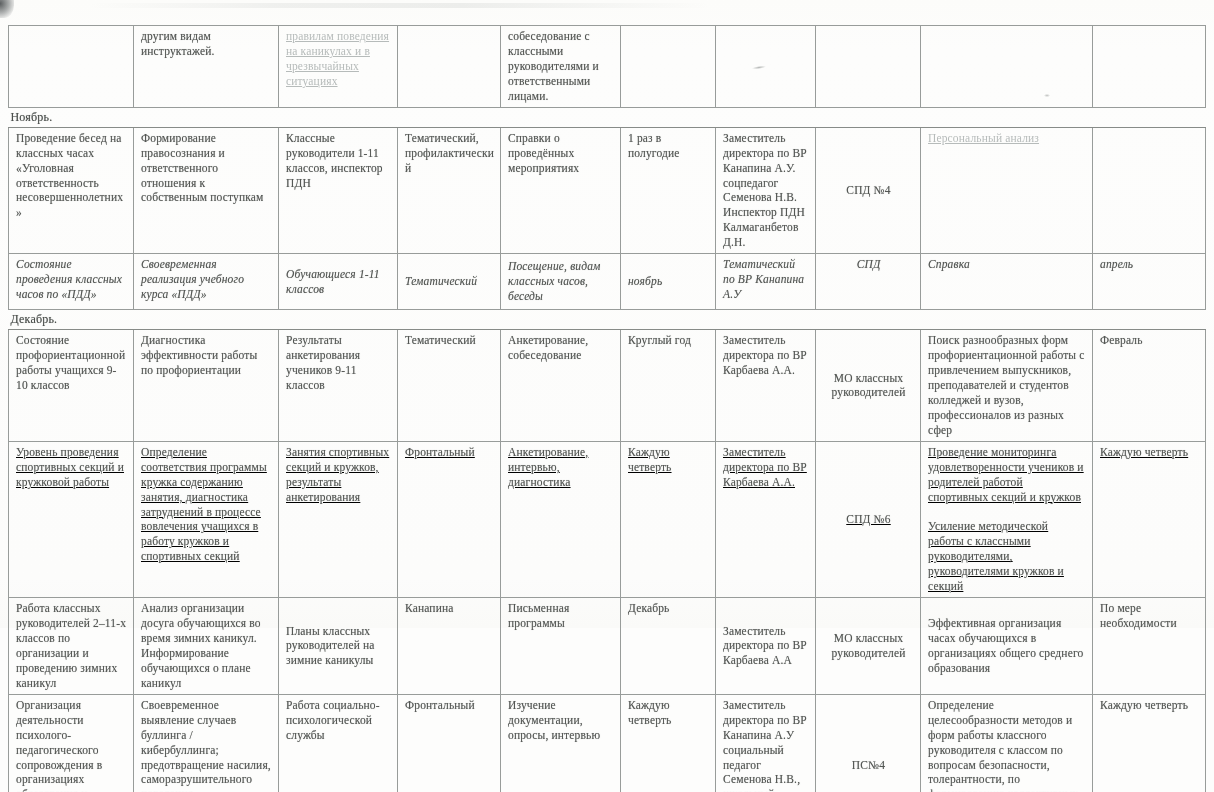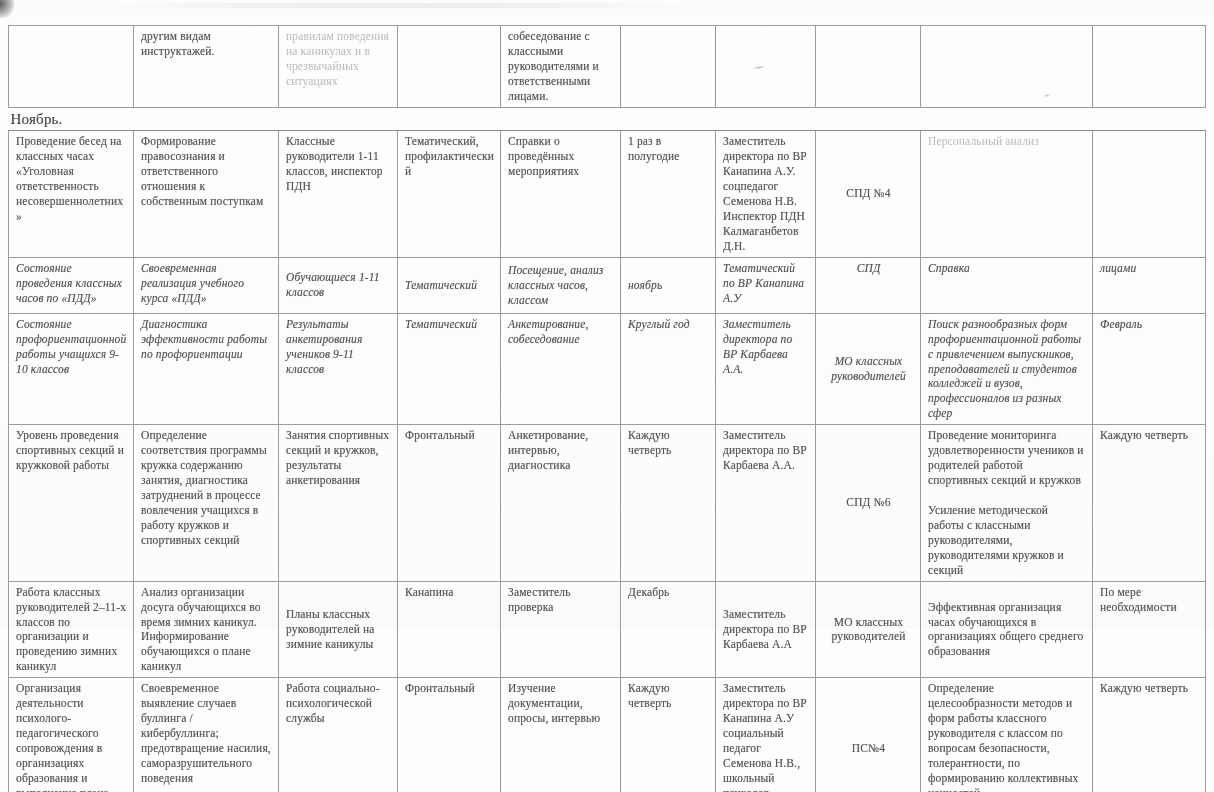--- a/index.html
+++ b/index.html
@@ -20,31 +20,31 @@
     border:1px solid #989c9a;
     vertical-align:top;
     padding:3px 6px 3px 7px;
     font-size:11.5px;line-height:1.3;
     color:#545754;
     letter-spacing:0.15px;
     text-shadow:0 0 0.7px rgba(92,97,94,0.55);
     white-space:pre-line;
     word-wrap:break-word;
   }
-  td.faded{color:#b6bbba;text-shadow:none;}
+  td.faded{color:#b6bbba;text-shadow:none;text-decoration:underline;}
   td.vmid{vertical-align:middle;}
   
   tr[data-name="table-row"] td:nth-child(8){text-align:center;}
   tr.month td{
     border-left:none;border-right:none;
     border-top:1.5px solid #6e736f;
     border-bottom:1.3px solid #878b88;
     padding:2px 2px 1px 2px;
     color:#4a4e4b;
-    font-size:15px;
+    font-size:12px;
     letter-spacing:0.2px;
   }
   
   .artifact{position:absolute;pointer-events:none;}
   .corner-smudge{
     left:0;top:0;width:14px;height:18px;
     background:radial-gradient(ellipse at 0% 20%,rgba(62,66,68,0.85) 0%,rgba(75,80,82,0.45) 45%,rgba(120,124,126,0.12) 75%,transparent 100%);
     border-radius:0 0 70% 0;
   }
   .speck-1{
@@ -109,59 +109,62 @@
           <td data-name="table-cell">Заместитель директора по ВР Канапина А.У. соцпедагог Семенова Н.В. Инспектор ПДН Калмаганбетов Д.Н.</td>
           <td class="vmid" data-name="table-cell">СПД №4</td>
           <td class="faded" data-name="table-cell">Персональный анализ</td>
           <td data-name="table-cell"></td>
         </tr>
         <tr data-name="table-row" style="height: 56px; font-style: italic;">
           <td data-name="table-cell">Состояние проведения классных часов по «ПДД»</td>
           <td data-name="table-cell">Своевременная реализация учебного курса «ПДД»</td>
           <td class="vmid" data-name="table-cell">Обучающиеся 1-11 классов</td>
           <td class="vmid" data-name="table-cell">Тематический</td>
-          <td class="vmid" data-name="table-cell">Посещение, анализ классных часов, классом</td>
+          <td class="vmid" data-name="table-cell">Посещение, видам классных часов, беседы</td>
           <td class="vmid" data-name="table-cell">ноябрь</td>
           <td data-name="table-cell">Тематический по ВР Канапина А.У</td>
           <td data-name="table-cell">СПД</td>
           <td data-name="table-cell">Справка</td>
-          <td data-name="table-cell">лицами</td>
+          <td data-name="table-cell">апрель</td>
         </tr>
-        <tr data-name="table-row" style="height: 99px; font-style: italic;">
+        <tr class="month" data-name="month-section-row" style="height: 20px;">
+          <td colspan="10" data-name="month-section-label">Декабрь.</td>
+        </tr>
+        <tr data-name="table-row" style="height: 99px;">
           <td data-name="table-cell">Состояние профориентационной работы учащихся 9-10 классов</td>
           <td data-name="table-cell">Диагностика эффективности работы по профориентации</td>
           <td data-name="table-cell">Результаты анкетирования учеников 9-11 классов</td>
           <td data-name="table-cell">Тематический</td>
           <td data-name="table-cell">Анкетирование, собеседование</td>
           <td data-name="table-cell">Круглый год</td>
           <td data-name="table-cell">Заместитель директора по ВР Карбаева А.А.</td>
           <td class="vmid" data-name="table-cell">МО классных руководителей</td>
           <td data-name="table-cell">Поиск разнообразных форм профориентационной работы с привлечением выпускников, преподавателей и студентов колледжей и вузов, профессионалов из разных сфер</td>
           <td data-name="table-cell">Февраль</td>
         </tr>
-        <tr data-name="table-row" style="height: 151px;">
+        <tr data-name="table-row" style="height: 151px; text-decoration: underline;">
           <td data-name="table-cell">Уровень проведения спортивных секций и кружковой работы</td>
           <td data-name="table-cell">Определение соответствия программы кружка содержанию занятия, диагностика затруднений в процессе вовлечения учащихся в работу кружков и спортивных секций</td>
           <td data-name="table-cell">Занятия спортивных секций и кружков, результаты анкетирования</td>
           <td data-name="table-cell">Фронтальный</td>
           <td data-name="table-cell">Анкетирование, интервью, диагностика</td>
           <td data-name="table-cell">Каждую четверть</td>
           <td data-name="table-cell">Заместитель директора по ВР Карбаева А.А.</td>
           <td class="vmid" data-name="table-cell">СПД №6</td>
           <td data-name="table-cell">Проведение мониторинга удовлетворенности учеников и родителей работой спортивных секций и кружков
 
 Усиление методической работы с классными руководителями, руководителями кружков и секций</td>
           <td data-name="table-cell">Каждую четверть</td>
         </tr>
         <tr data-name="table-row" style="height: 83px;">
           <td data-name="table-cell">Работа классных руководителей 2–11-х классов по организации и проведению зимних каникул</td>
           <td data-name="table-cell">Анализ организации досуга обучающихся во время зимних каникул. Информирование обучающихся о плане каникул</td>
           <td class="vmid" data-name="table-cell">Планы классных руководителей на зимние каникулы</td>
           <td data-name="table-cell">Канапина</td>
-          <td data-name="table-cell">Заместитель проверка</td>
+          <td data-name="table-cell">Письменная программы</td>
           <td data-name="table-cell">Декабрь</td>
           <td class="vmid" data-name="table-cell">Заместитель директора по ВР Карбаева А.А</td>
           <td class="vmid" data-name="table-cell">МО классных руководителей</td>
           <td class="vmid" data-name="table-cell">Эффективная организация часах обучающихся в организациях общего среднего образования</td>
           <td data-name="table-cell">По мере необходимости</td>
         </tr>
         <tr data-name="table-row" style="height: 136px;">
           <td data-name="table-cell">Организация деятельности психолого-педагогического сопровождения в организациях образования и выполнение плана совместной работы</td>
           <td data-name="table-cell">Своевременное выявление случаев буллинга / кибербуллинга; предотвращение насилия, саморазрушительного поведения</td>
           <td data-name="table-cell">Работа социально-психологической службы</td>

